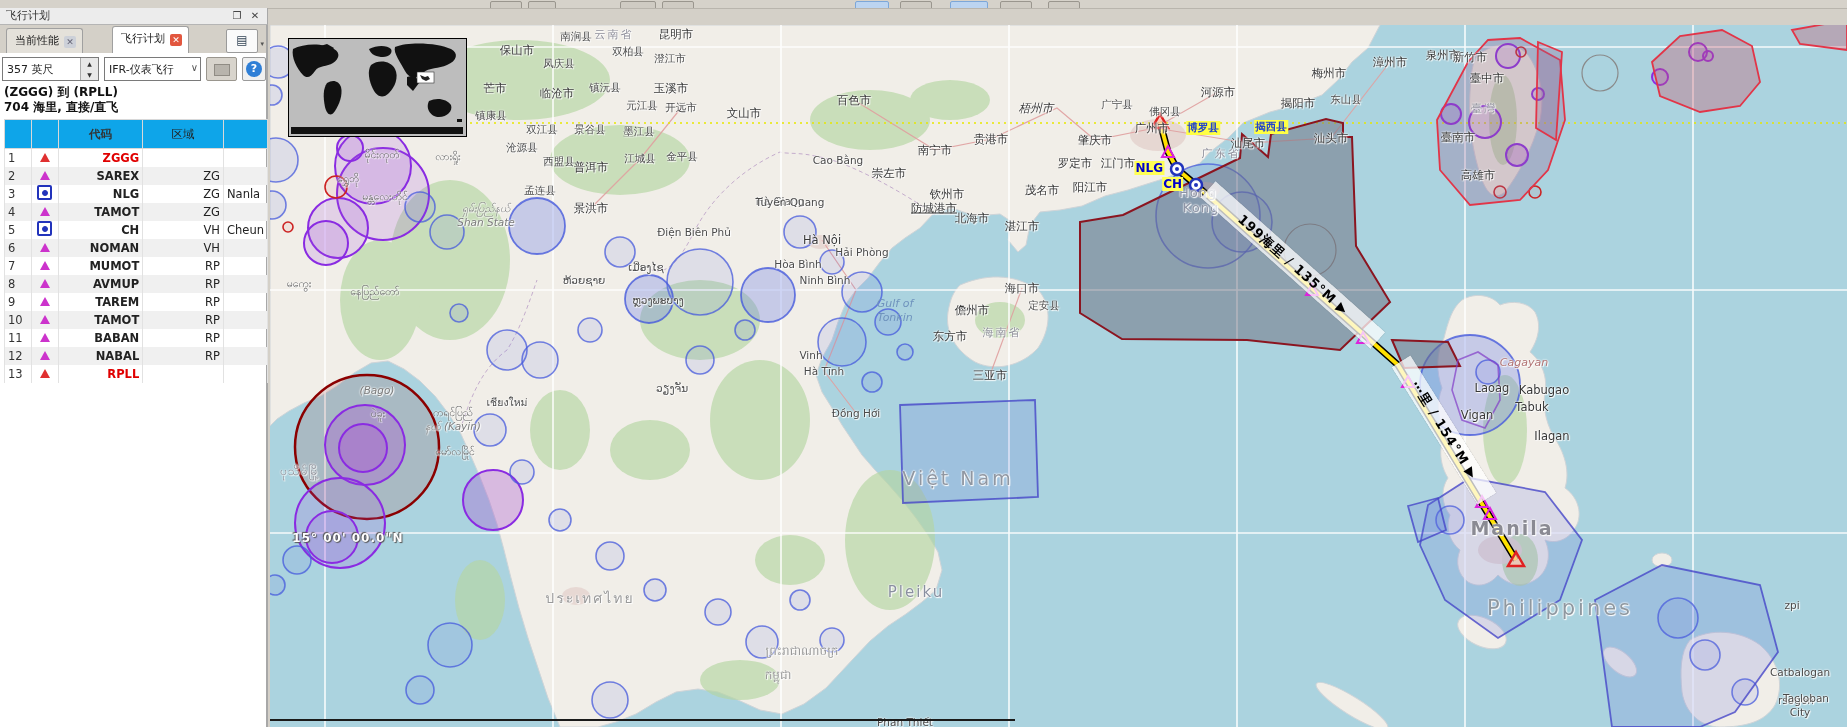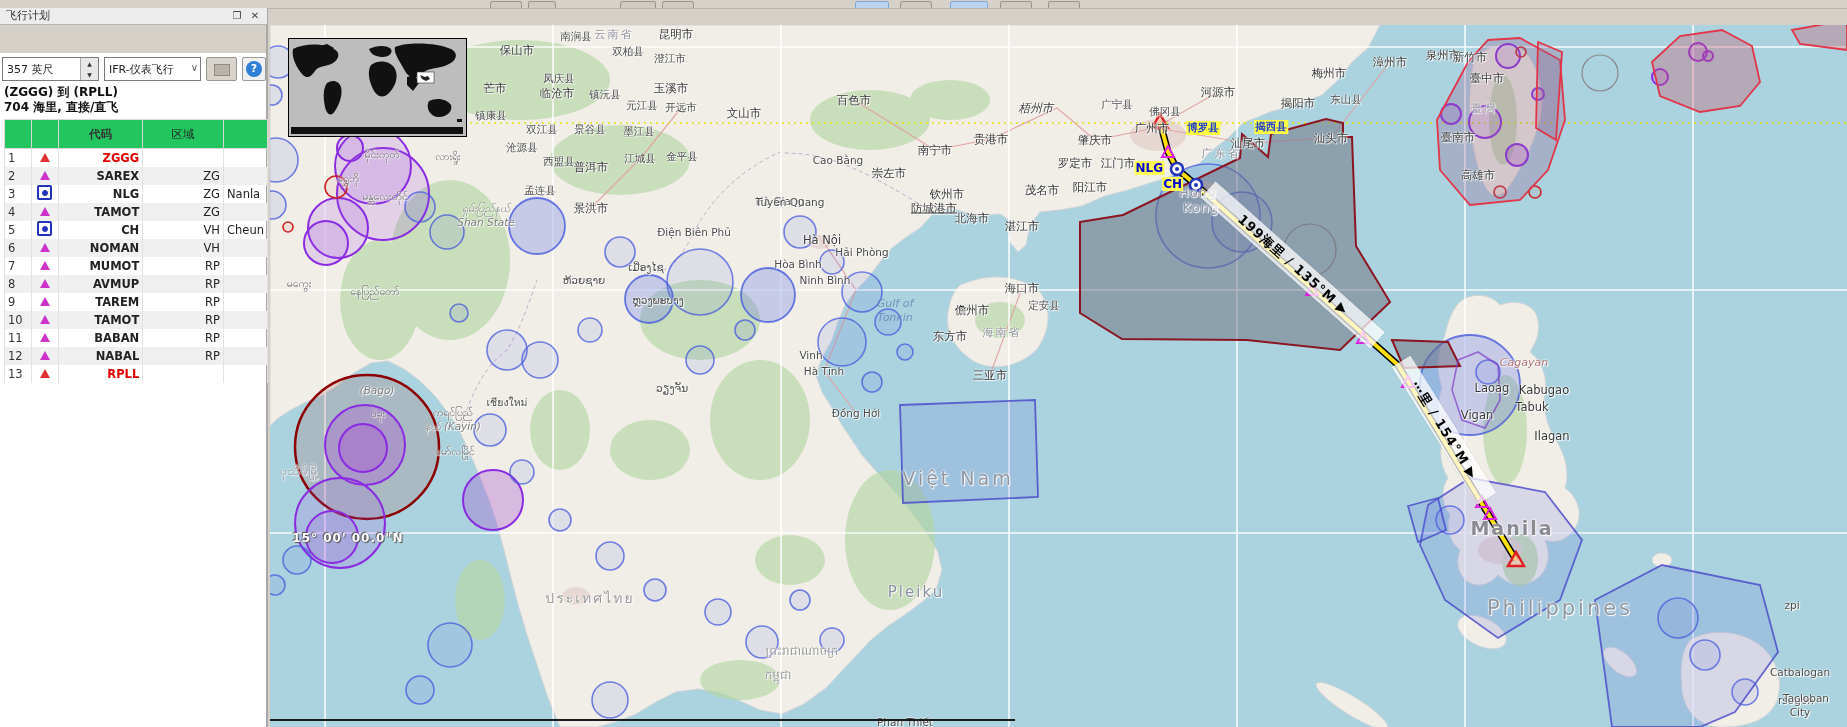--- a/index.html
+++ b/index.html
@@ -31,21 +31,21 @@
   .combo{position:absolute;left:104px;top:2px;width:97px;height:24px;border:1px solid #7a7a7a;background:#fff;box-sizing:border-box;}
   .combo .v{position:absolute;left:4px;top:4px;}
   .combo .ar{position:absolute;right:2px;top:4px;color:#555;font-size:10px;}
   .tbtn{position:absolute;left:206px;top:2px;width:31px;height:24px;background:#d8d4cc;border:1px solid #9a968e;border-radius:2px;box-sizing:border-box;}
   .tbtn .ic{position:absolute;left:7px;top:6px;width:14px;height:10px;background:#b8b4ac;border:1px solid #908c84;}
   .helpbtn{position:absolute;left:242px;top:2px;width:24px;height:24px;background:#f0f0f0;border:1px solid #9a9a9a;border-radius:2px;box-sizing:border-box;}
   .helpbtn .q{position:absolute;left:3px;top:3px;width:16px;height:16px;border-radius:50%;background:#2f7fd6;color:#fff;font-weight:bold;text-align:center;line-height:16px;font-size:11px;}
   .summary{position:absolute;left:4px;top:32px;font-weight:bold;font-size:12px;color:#111;line-height:15px;white-space:pre;}
   
   .wtable{position:absolute;left:4px;top:66px;width:264px;border-collapse:collapse;font-size:11.5px;}
-  .wtable th{border:1px solid #d8d8d8;background:#22c55e;font-weight:normal;color:#333;height:26px;}
+  .wtable th{border:1px solid #d8d8d8;background:#0ea5e9;font-weight:normal;color:#333;height:26px;}
   .wtable td{border-left:1px solid #e2e2e2;border-right:1px solid #e2e2e2;height:18px;padding:0 3px;white-space:nowrap;overflow:hidden;}
   .wtable tr.alt td{background:#f0f0f0;}
   .wtable .num{width:22px;color:#333;}
   .wtable .ico{width:22px;text-align:center;}
   .wtable .code{width:88px;text-align:right;font-weight:bold;}
   .wtable .reg{width:96px;text-align:right;color:#222;}
   .wtable .ext{width:24px;text-align:left;color:#222;}
   .wtable .red{color:#e00000;}
   .sym-apt{display:inline-block;width:0;height:0;border-left:5px solid transparent;border-right:5px solid transparent;border-bottom:9px solid #e03030;}
   .sym-fix{display:inline-block;width:0;height:0;border-left:5px solid transparent;border-right:5px solid transparent;border-bottom:9px solid #cc33cc;position:relative;}
@@ -96,20 +96,32 @@
   </div>
 
   <div class="panel-title lp-title">
     <span class="t">飞行计划</span>
     <span class="win-btn" style="right:22px">❐</span>
     <span class="win-btn" style="right:4px">✕</span>
   </div>
 
 
   <div class="left-panel">
+    <div class="tabrow">
+      <div class="tab" style="left:6px">
+        <span>当前性能</span><span class="x">✕</span>
+      </div>
+      <div class="tab active" style="left:112px">
+        <span>飞行计划</span><span class="x">✕</span>
+      </div>
+      <div class="corner-btn">
+        <span>▤</span>
+        <span class="dd">▾</span>
+      </div>
+    </div>
     <div class="panel-body">
       <div class="tool-row">
         <div class="spin">
           <span class="v">357 英尺</span>
           <span class="btns"><span>▲</span><br><span>▼</span></span>
         </div>
         <div class="combo">
           <span class="v">IFR-仪表飞行</span>
           <span class="ar">∨</span>
         </div>
@@ -411,24 +423,24 @@
           <path d="M1516,552 L1524,566 L1508,566 Z" fill="rgba(255,200,180,0.7)" stroke="#e02020" stroke-width="2.5"></path>
         </g>
     </svg>
     <div class="lblayer" id="labels">
         <div class="lb c1" style="left: 306px; top: 12px;">南涧县</div>
         <div class="lb prov" style="left: 344px; top: 9px;">云南省</div>
         <div class="lb c2" style="left: 406px; top: 9px;">昆明市</div>
         <div class="lb c1" style="left: 358px; top: 27px;">双柏县</div>
         <div class="lb c1" style="left: 400px; top: 34px;">澄江市</div>
         <div class="lb c2" style="left: 247px; top: 25px;">保山市</div>
-        <div class="lb c1" style="left: 289px; top: 54px;">凤庆县</div>
+        <div class="lb c1" style="left: 289px; top: 39px;">凤庆县</div>
         <div class="lb c2" style="left: 225px; top: 63px;">芒市</div>
         <div class="lb c2" style="left: 287px; top: 68px;">临沧市</div>
-        <div class="lb c1" style="left: 335px; top: 70px;">镇沅县</div>
+        <div class="lb c1" style="left: 335px; top: 63px;">镇沅县</div>
         <div class="lb c2" style="left: 401px; top: 63px;">玉溪市</div>
         <div class="lb c1" style="left: 372px; top: 81px;">元江县</div>
         <div class="lb c1" style="left: 411px; top: 83px;">开远市</div>
         <div class="lb c1" style="left: 221px; top: 91px;">镇康县</div>
         <div class="lb c1" style="left: 272px; top: 105px;">双江县</div>
         <div class="lb c1" style="left: 320px; top: 105px;">景谷县</div>
         <div class="lb c1" style="left: 369px; top: 107px;">墨江县</div>
         <div class="lb c1" style="left: 252px; top: 123px;">沧源县</div>
         <div class="lb c1" style="left: 289px; top: 137px;">西盟县</div>
         <div class="lb c2" style="left: 321px; top: 142px;">普洱市</div>

